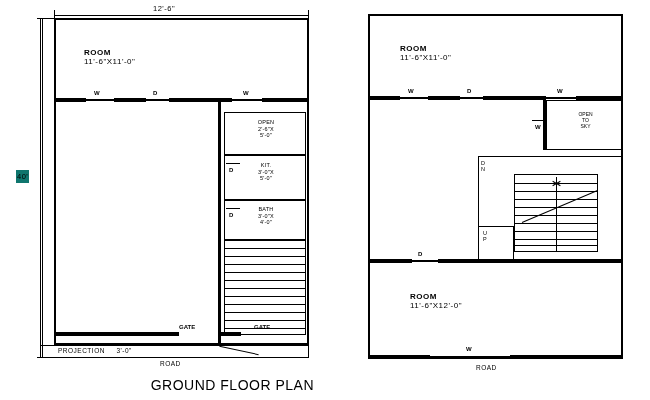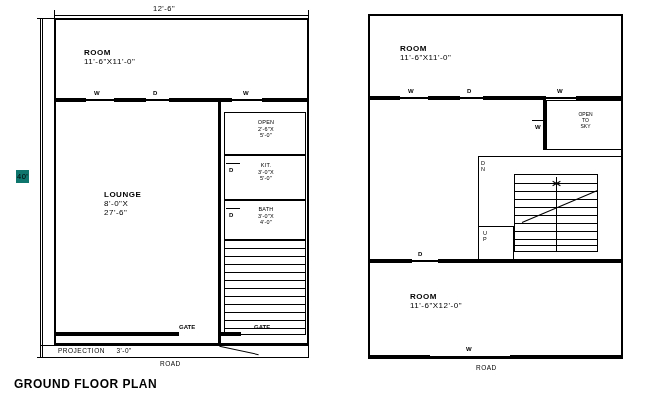--- a/index.html
+++ b/index.html
@@ -3,21 +3,21 @@
 <meta charset="utf-8">
 <style>
   html,body{margin:0;padding:0;background:#ffffff;}
   body{width:650px;height:400px;overflow:hidden;font-family:"Liberation Sans",sans-serif;color:#000;}
   .canvas{position:relative;width:650px;height:400px;}
   .abs{position:absolute;}
   .lbl{font-size:8px;line-height:1.15;letter-spacing:.5px;}
   .lbl b{font-weight:bold;}
   .tiny{font-size:5.5px;line-height:1.2;text-align:center;letter-spacing:.2px;}
   .micro{font-size:5px;line-height:1.15;text-align:center;}
-  .plan-title{font-size:12px;letter-spacing:.5px;text-align:left;white-space:nowrap;font-weight:bold;}
+  .plan-title{font-size:14px;letter-spacing:.5px;text-align:right;white-space:nowrap;}
   .wall{background:#000;}
   .outline{border:2px solid #000;box-sizing:border-box;}
   .thin{border:1px solid #000;box-sizing:border-box;}
   .dim-text{font-size:7.5px;letter-spacing:.5px;}
   .wlabel{font-size:6px;font-weight:bold;}
   .stair-step{position:absolute;left:0;right:0;height:1px;background:#000;}
 </style>
 </head>
 <body>
 
@@ -81,25 +81,20 @@
 
     <div class="abs thin" style="left:210px;top:196px;width:82px;height:40px;"></div>
     <div class="abs tiny" style="left:228px;top:202px;width:48px;">
       <span>BATH</span><br>
       <span>3'-0"X</span><br>
       <span>4'-0"</span>
     </div>
     <div class="abs wlabel" style="left:215px;top:208px;">D</div>
     <div class="abs" style="left:212px;top:204px;width:14px;height:1px;background:#000;"></div>
 
-    <div class="abs lbl" style="left:90px;top:186px;width:100px;">
-      <b>LOUNGE</b><br>
-      <span>8'-0"X</span><br>
-      <span>27'-6"</span>
-    </div>
 
     <div class="abs thin" style="left:210px;top:236px;width:82px;height:95px;">
       <div class="stair-step" style="top:7px;"></div>
       <div class="stair-step" style="top:15px;"></div>
       <div class="stair-step" style="top:23px;"></div>
       <div class="stair-step" style="top:31px;"></div>
       <div class="stair-step" style="top:39px;"></div>
       <div class="stair-step" style="top:47px;"></div>
       <div class="stair-step" style="top:55px;"></div>
       <div class="stair-step" style="top:63px;"></div>

